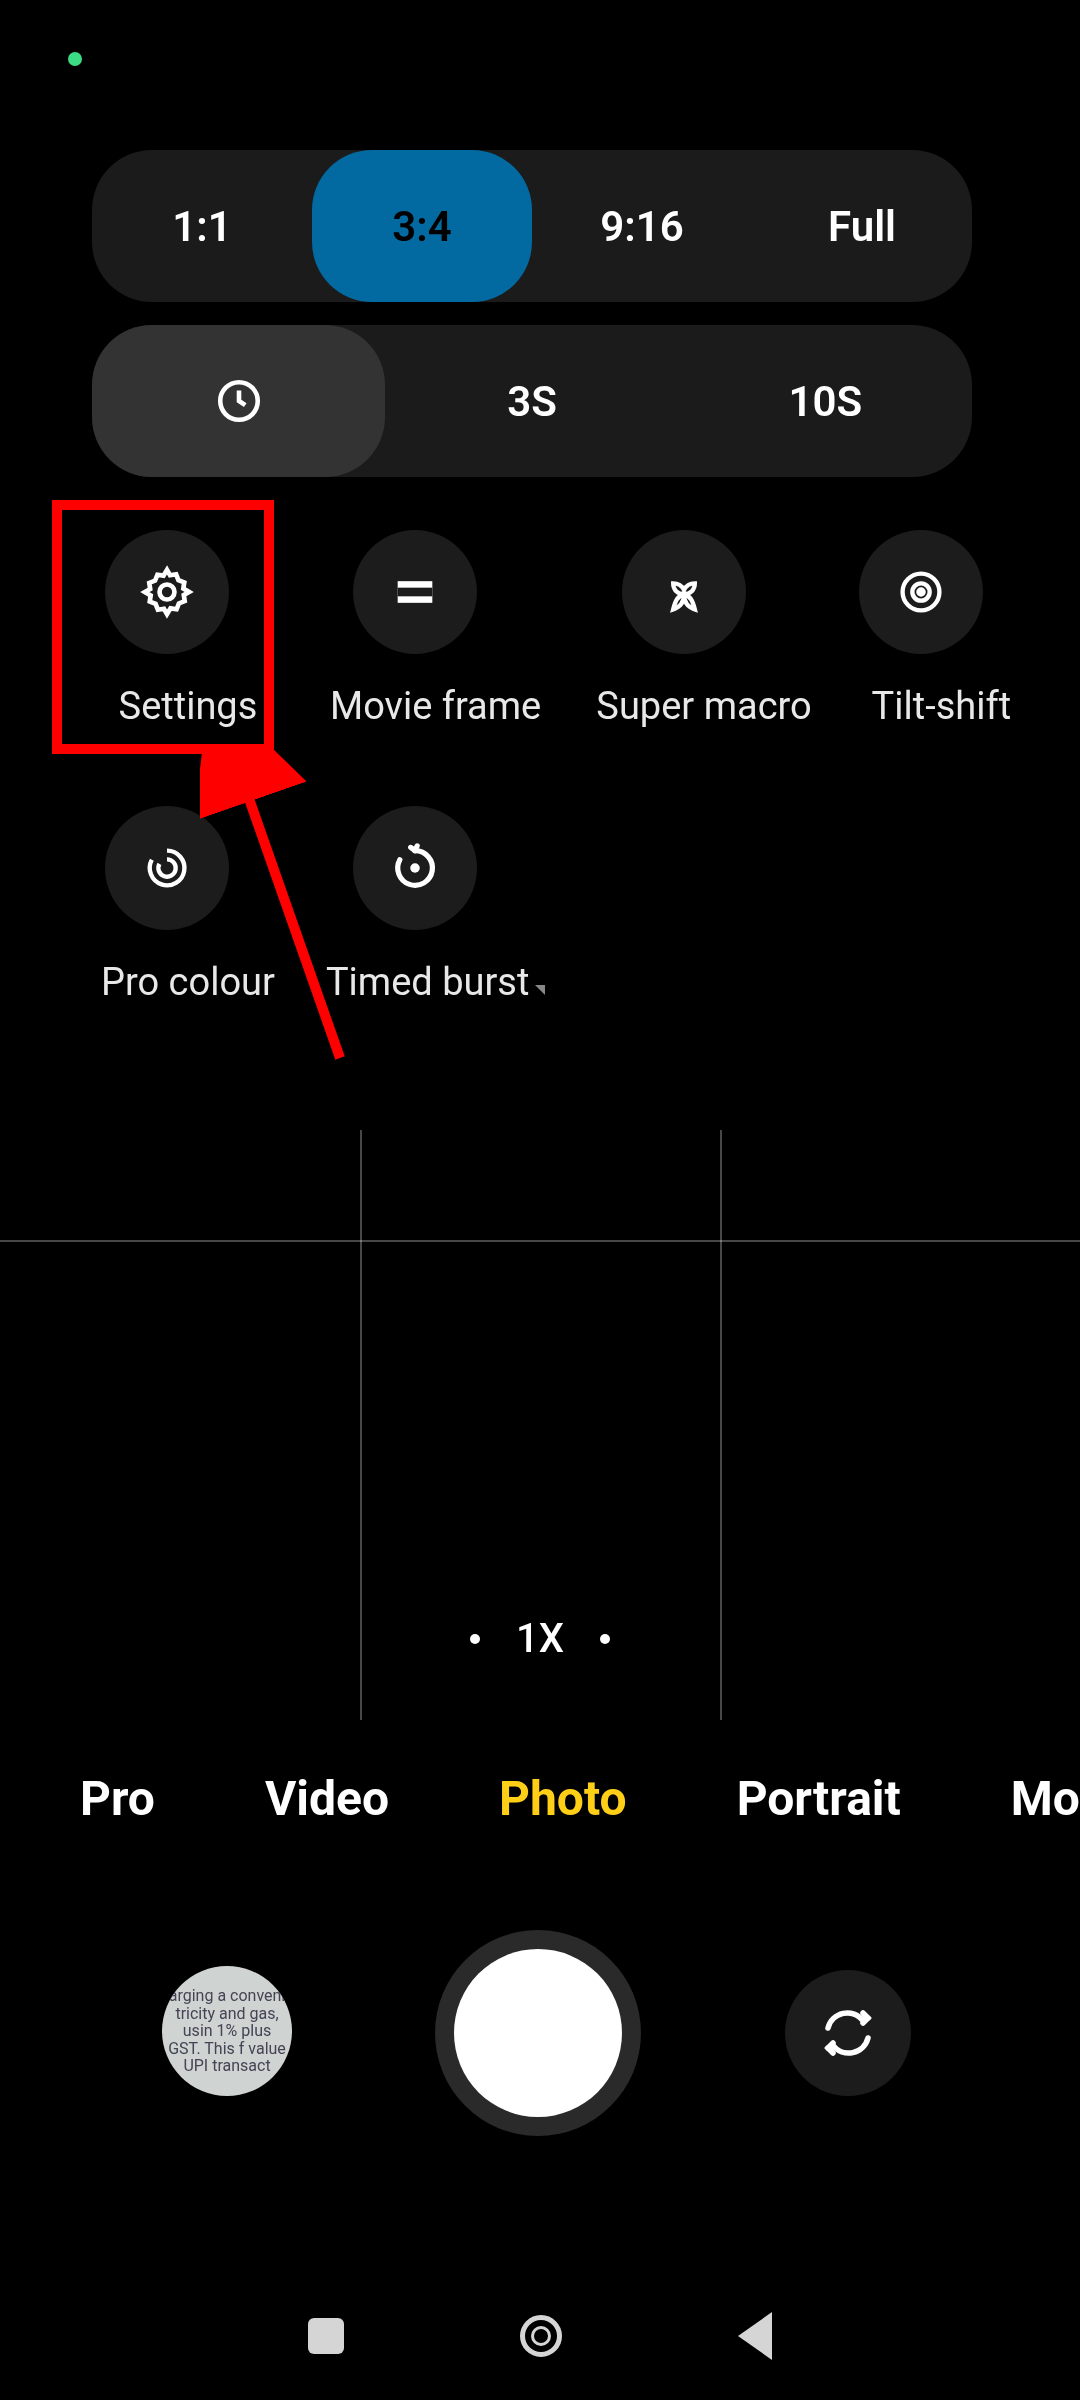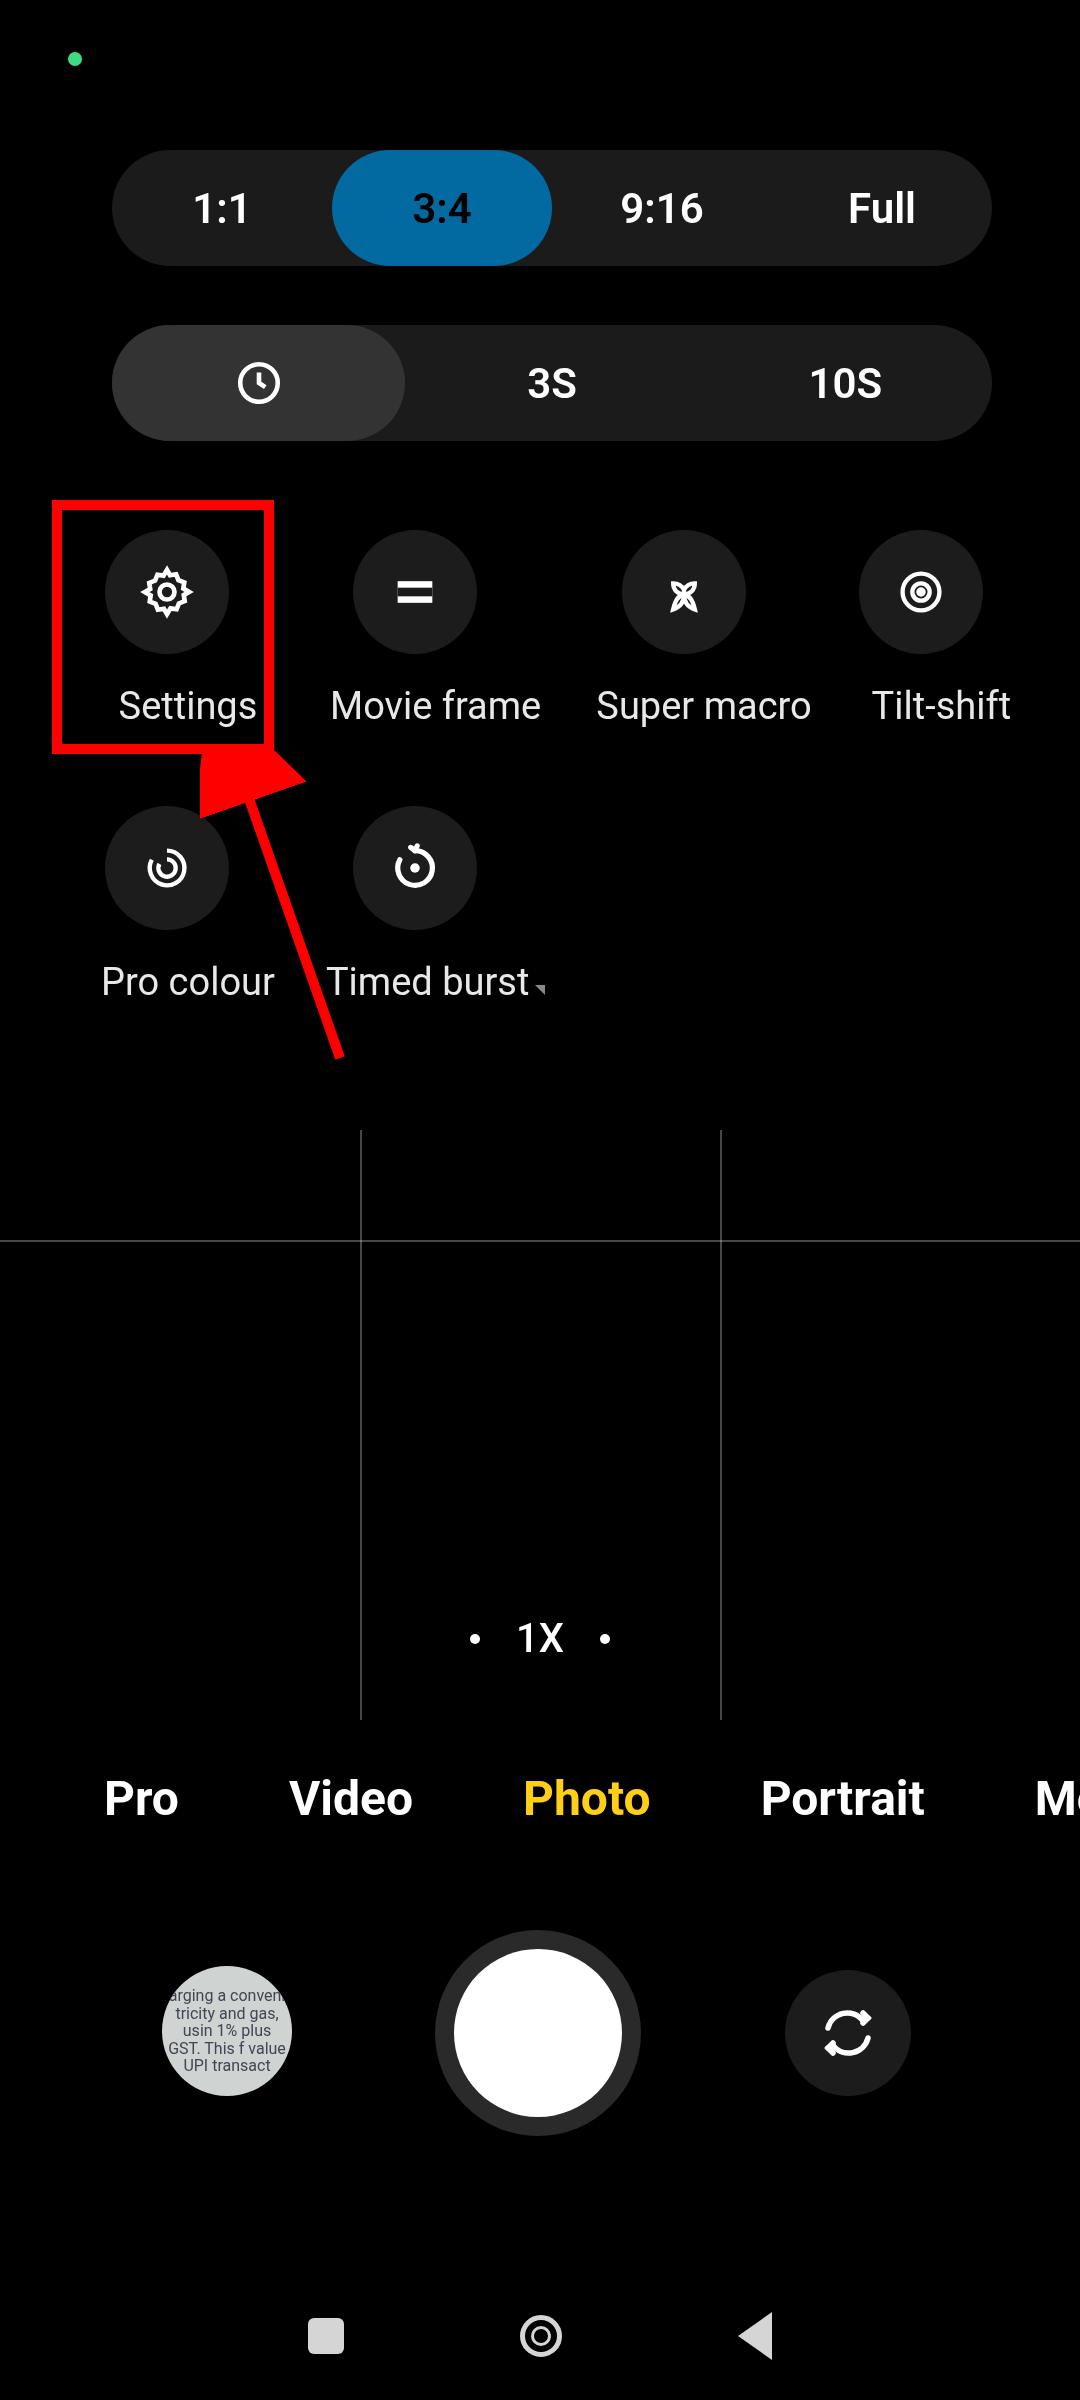--- a/index.html
+++ b/index.html
@@ -19,23 +19,23 @@
     top: 52px;
     left: 68px;
     width: 14px; height: 14px;
     background: #3ddc84;
     border-radius: 50%;
   }
 
   
   .pill-row {
     position: absolute;
-    left: 112px;
+    left: 92px;
     width: 880px;
-    height: 116px;
+    height: 152px;
     background: #1b1b1b;
     border-radius: 60px;
     display: flex;
     align-items: center;
     justify-content: flex-end;
   }
   .pill-row.ratio { top: 150px; }
   .pill-row.timer { top: 325px; }
 
   .pill-item {
@@ -143,21 +143,21 @@
   .zoom-dot { width:10px; height:10px; border-radius:50%; background:#fff; }
 
   
   .mode-strip {
     position: absolute;
     top: 1770px;
     left: 0; width: 1080px;
     display: flex;
     align-items: center;
     gap: 110px;
-    padding-left: 104px;
+    padding-left: 80px;
     font-size: 48px;
     font-weight: 700;
     overflow: hidden;
     white-space: nowrap;
   }
   .mode-item { color: #fff; }
   .mode-item.active { color: #ffcf18; }
 
   
   .gallery-thumb {

